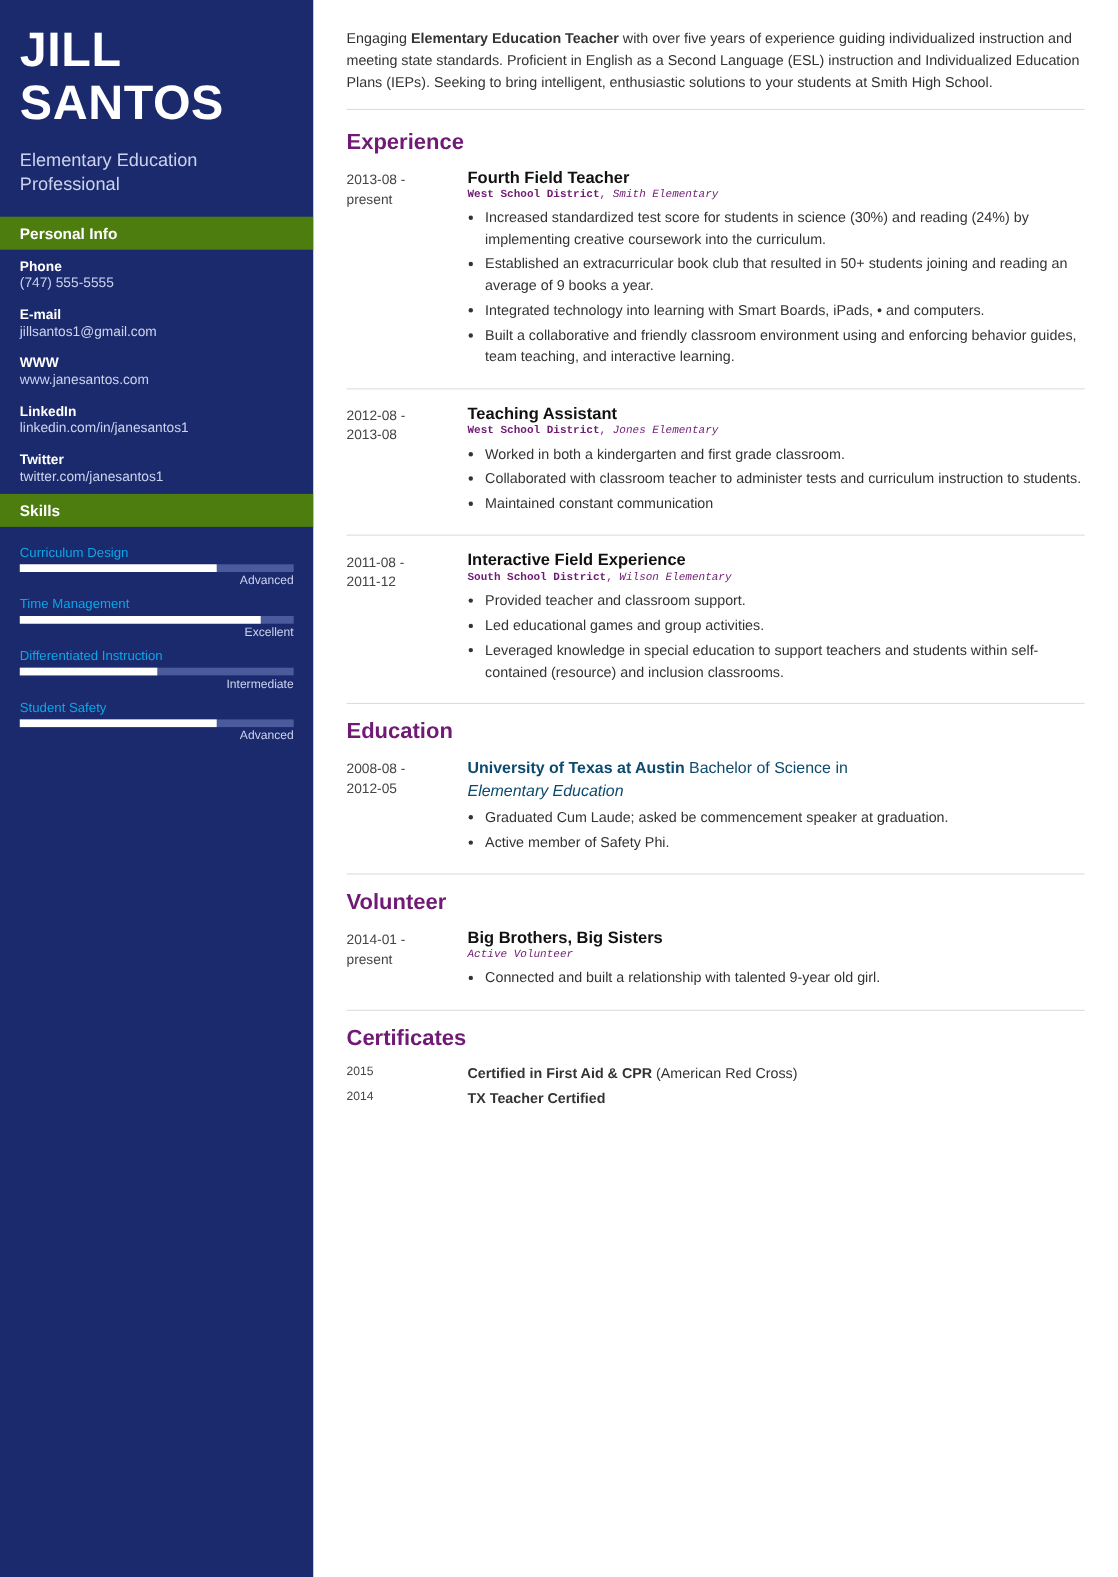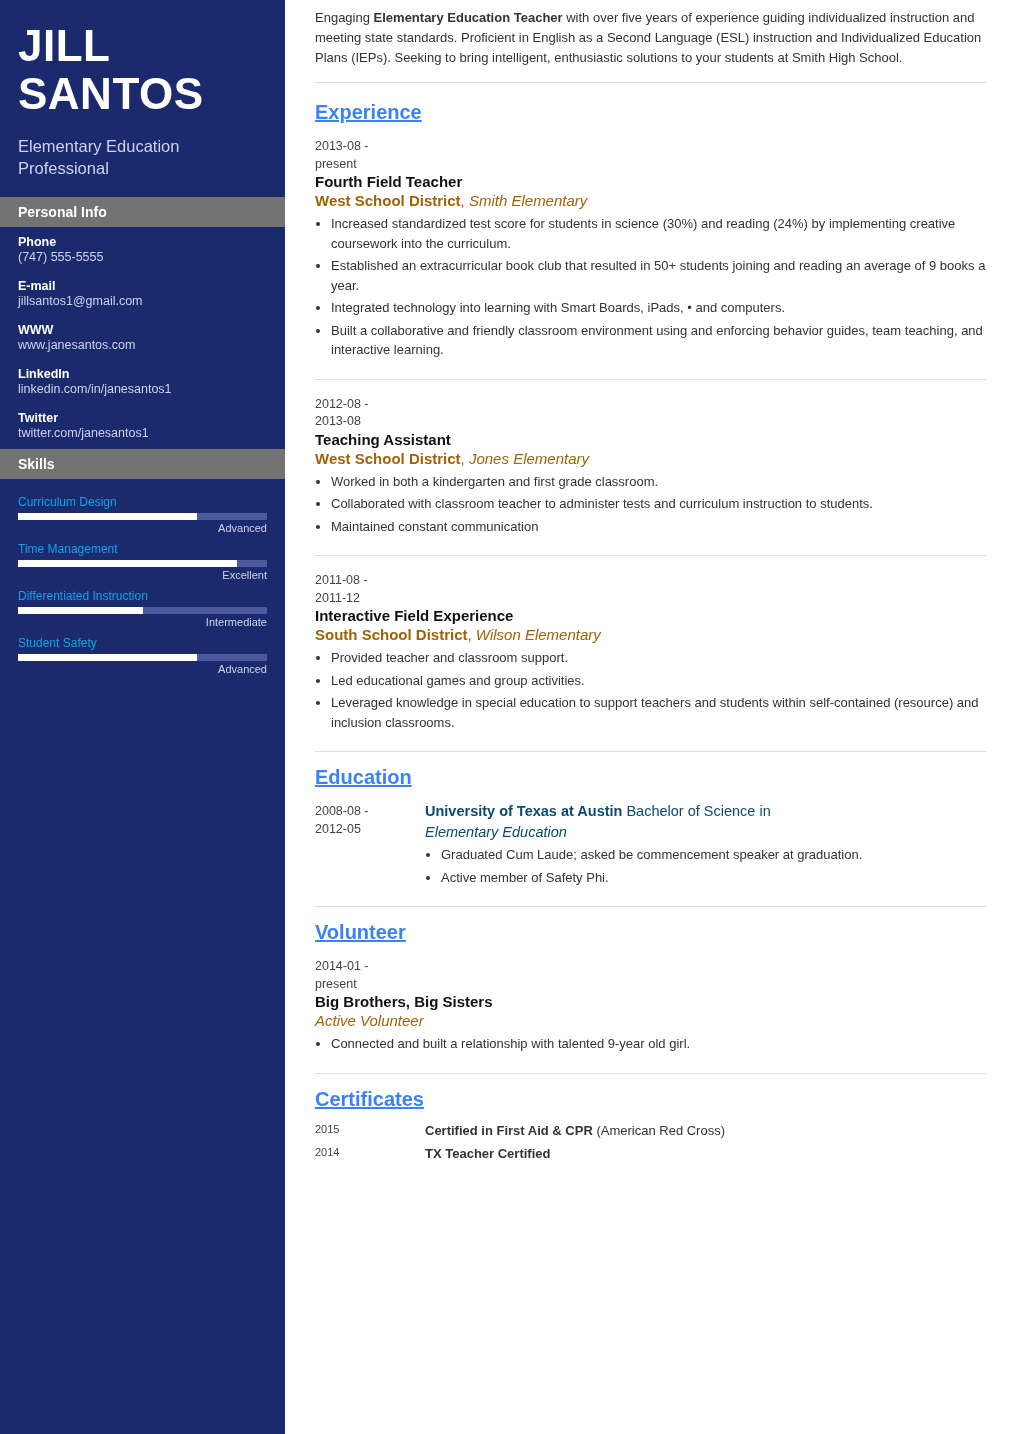--- a/index.html
+++ b/index.html
@@ -34,21 +34,21 @@
     }
 
     .sidebar-title {
       padding: 6px 18px 16px 18px;
       font-size: 16.5px;
       color: #cdd3ee;
       line-height: 1.35;
     }
 
     .sidebar-section-header {
-      background-color: #737373;
+      background-color: #4d7c0f;
       color: #fff;
       font-size: 14px;
       font-weight: bold;
       padding: 7px 18px;
       margin-top: 2px;
     }
 
     .sidebar-field {
       padding: 8px 18px 2px 18px;
     }
@@ -106,52 +106,50 @@
       font-size: 11px;
       color: #cdd3ee;
       text-align: right;
       margin-top: 2px;
       margin-bottom: 4px;
     }
 
     
     .main {
       flex: 1;
-      padding: 8px 30px 30px 30px;
+      padding: 25px 30px 30px 30px;
       background: #fff;
     }
 
     .summary-text {
       font-size: 13px;
       color: #333;
       line-height: 1.55;
       margin-bottom: 18px;
       padding-bottom: 14px;
       border-bottom: 1px solid #ddd;
     }
 
     .section-title {
       font-size: 20px;
       font-weight: bold;
-      color: #3b82f6;
+      color: #701a75;
       margin-bottom: 12px;
       margin-top: 4px;
-      text-decoration: underline;
     }
 
     .section-divider {
       border: none;
       border-top: 1px solid #ddd;
       margin: 16px 0 14px 0;
     }
 
     .experience-item {
       display: flex;
       margin-bottom: 14px;
-      flex-direction: column;
     }
 
     .exp-dates {
       min-width: 110px;
       font-size: 12.5px;
       color: #444;
       padding-top: 2px;
       line-height: 1.4;
     }
 
@@ -160,23 +158,24 @@
     }
 
     .exp-title {
       font-size: 15px;
       font-weight: bold;
       color: #111;
       margin-bottom: 2px;
     }
 
     .exp-org {
-      font-size: 15px;
-      color: #a16207;
+      font-size: 10px;
+      color: #701a75;
       margin-bottom: 5px;
+      font-family: Liberation Mono, monospace;
     }
 
     .exp-org-name {
       font-weight: bold;
     }
 
     .exp-org-sub {
       font-style: italic;
     }
 

